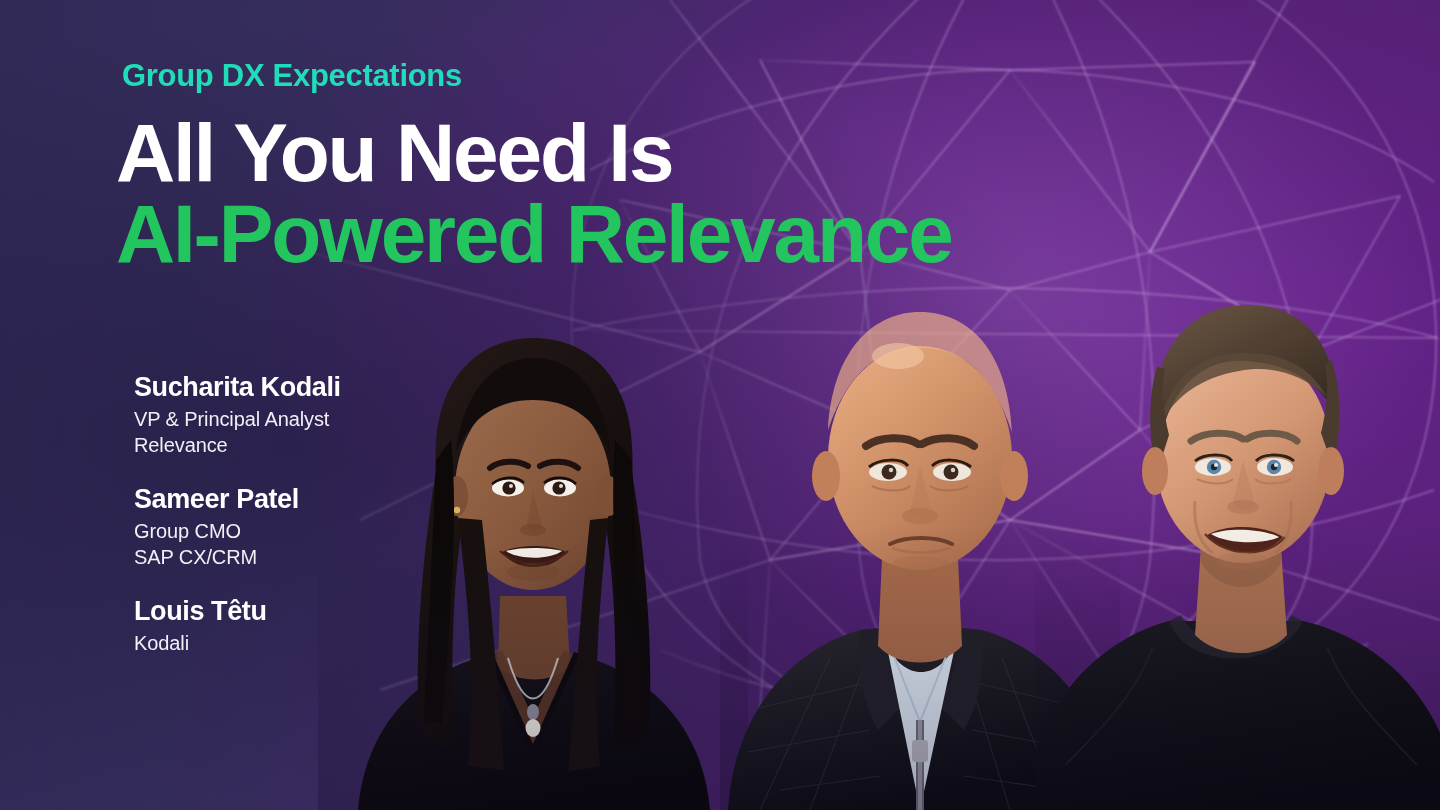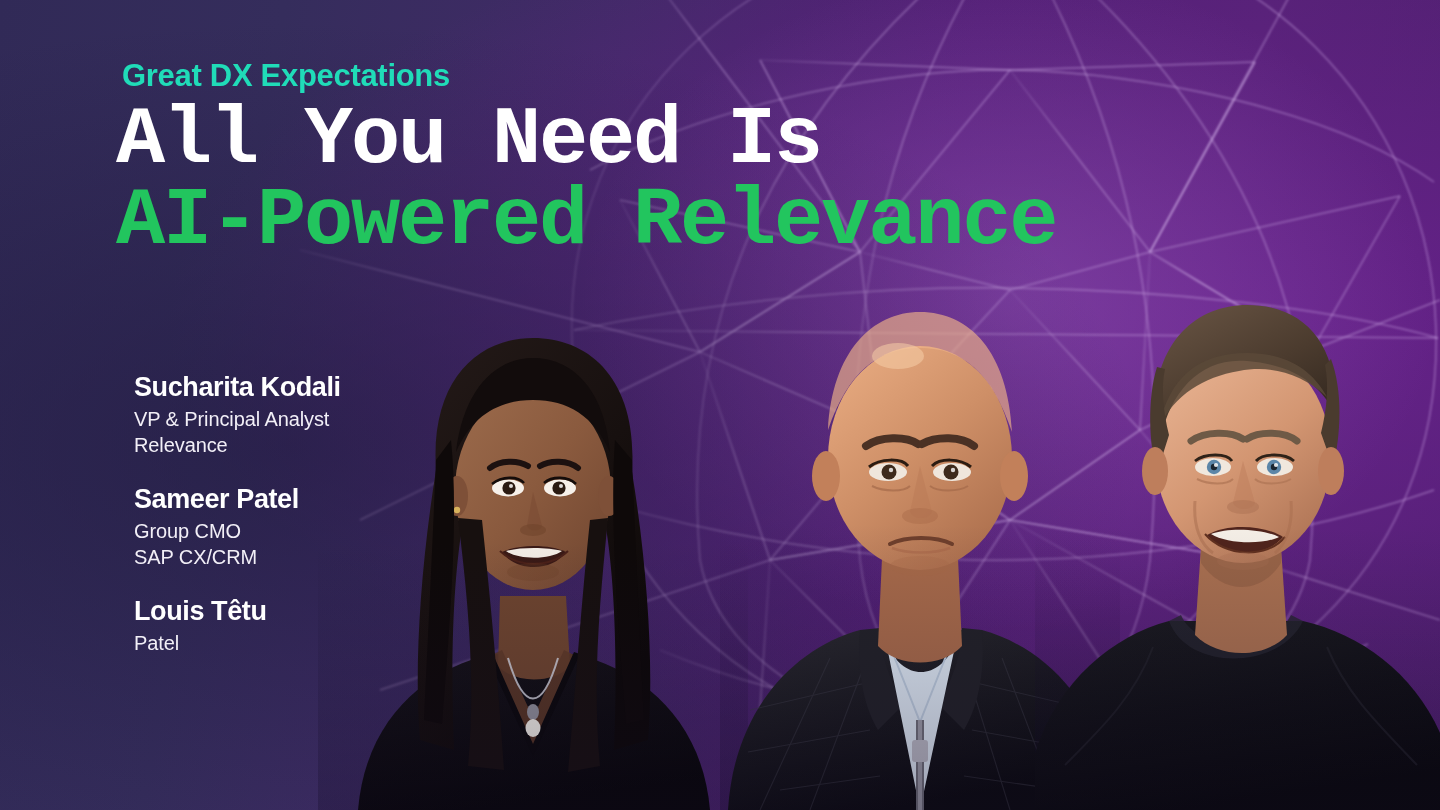--- a/index.html
+++ b/index.html
@@ -28,21 +28,21 @@
   
   .text-col {
     position:absolute; left:122px; top:0; width:1000px; height:810px;
     pointer-events:none;
   }
   .eyebrow {
     position:absolute; top:58px; left:0;
     font-size:31px; font-weight:bold; letter-spacing:-0.3px;
     color:#20DCB8;
   }
-  .headline { position:absolute; top:100px; left:-6px;font-family:Liberation Mono, monospace; }
+  .headline { position:absolute; top:112px; left:-6px; }
   .headline .line {
     font-size:82px; font-weight:bold; line-height:0.99;
     letter-spacing:-2.2px; white-space:nowrap;
   }
   .headline .l1 { color:#FFFFFF; }
   .headline .l2 { color:#22c55e; }
 
   .speakers { position:absolute; top:372px; left:12px; width:340px; }
   .speaker { margin-bottom:26px; }
   .speaker:last-child { margin-bottom:0; }
@@ -379,21 +379,21 @@
 
           <ellipse cx="208" cy="266" rx="26" ry="9" fill="#A96F51" opacity="0.28"></ellipse>
         </g>
       </svg>
       <div class="pshadow"></div>
     </div>
   </div>
 
   <div class="text-col">
 
-    <div class="eyebrow">Great DX Expectations</div>
+    <div class="eyebrow">Group DX Expectations</div>
 
     <div class="headline">
       <div class="line l1">All You Need Is</div>
       <div class="line l2">AI-Powered Relevance</div>
     </div>
 
     <div class="speakers">
 
       <div class="speaker">
         <div class="sp-name">Sucharita Kodali</div>
@@ -402,19 +402,19 @@
       </div>
 
       <div class="speaker">
         <div class="sp-name">Sameer Patel</div>
         <div class="sp-line">Group CMO</div>
         <div class="sp-line">SAP CX/CRM</div>
       </div>
 
       <div class="speaker">
         <div class="sp-name">Louis Têtu</div>
-        <div class="sp-line">Patel</div>
+        <div class="sp-line">Kodali</div>
       </div>
 
     </div>
   </div>
 
 </div>
 
 </body></html>

